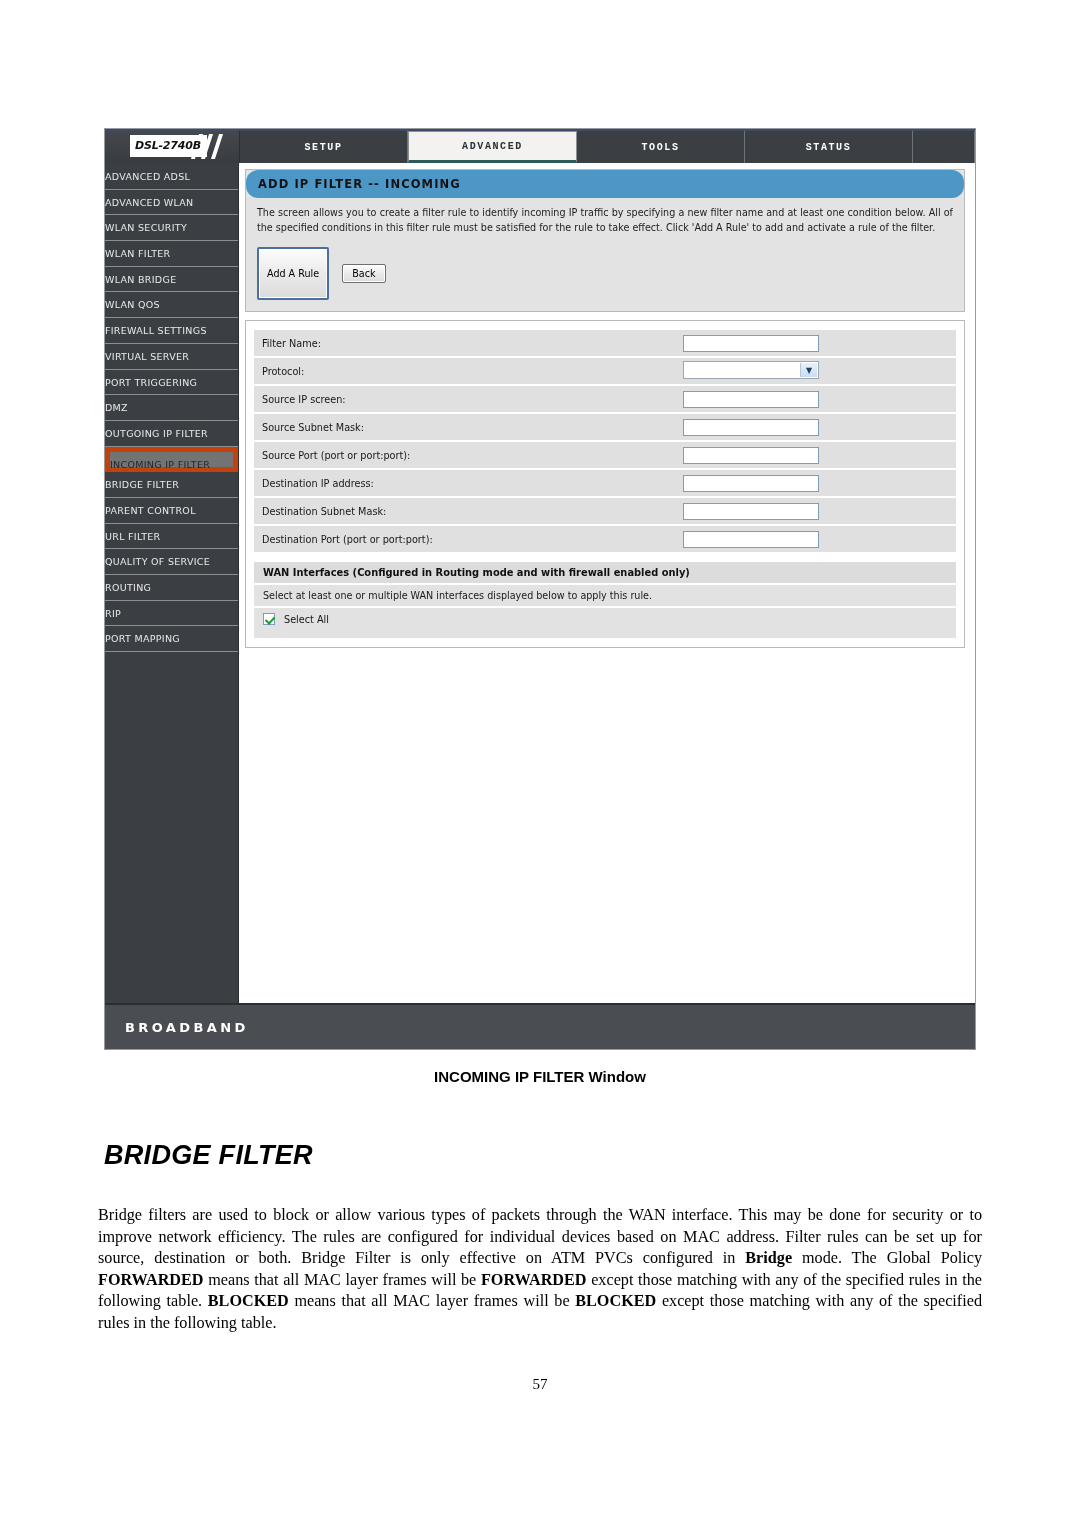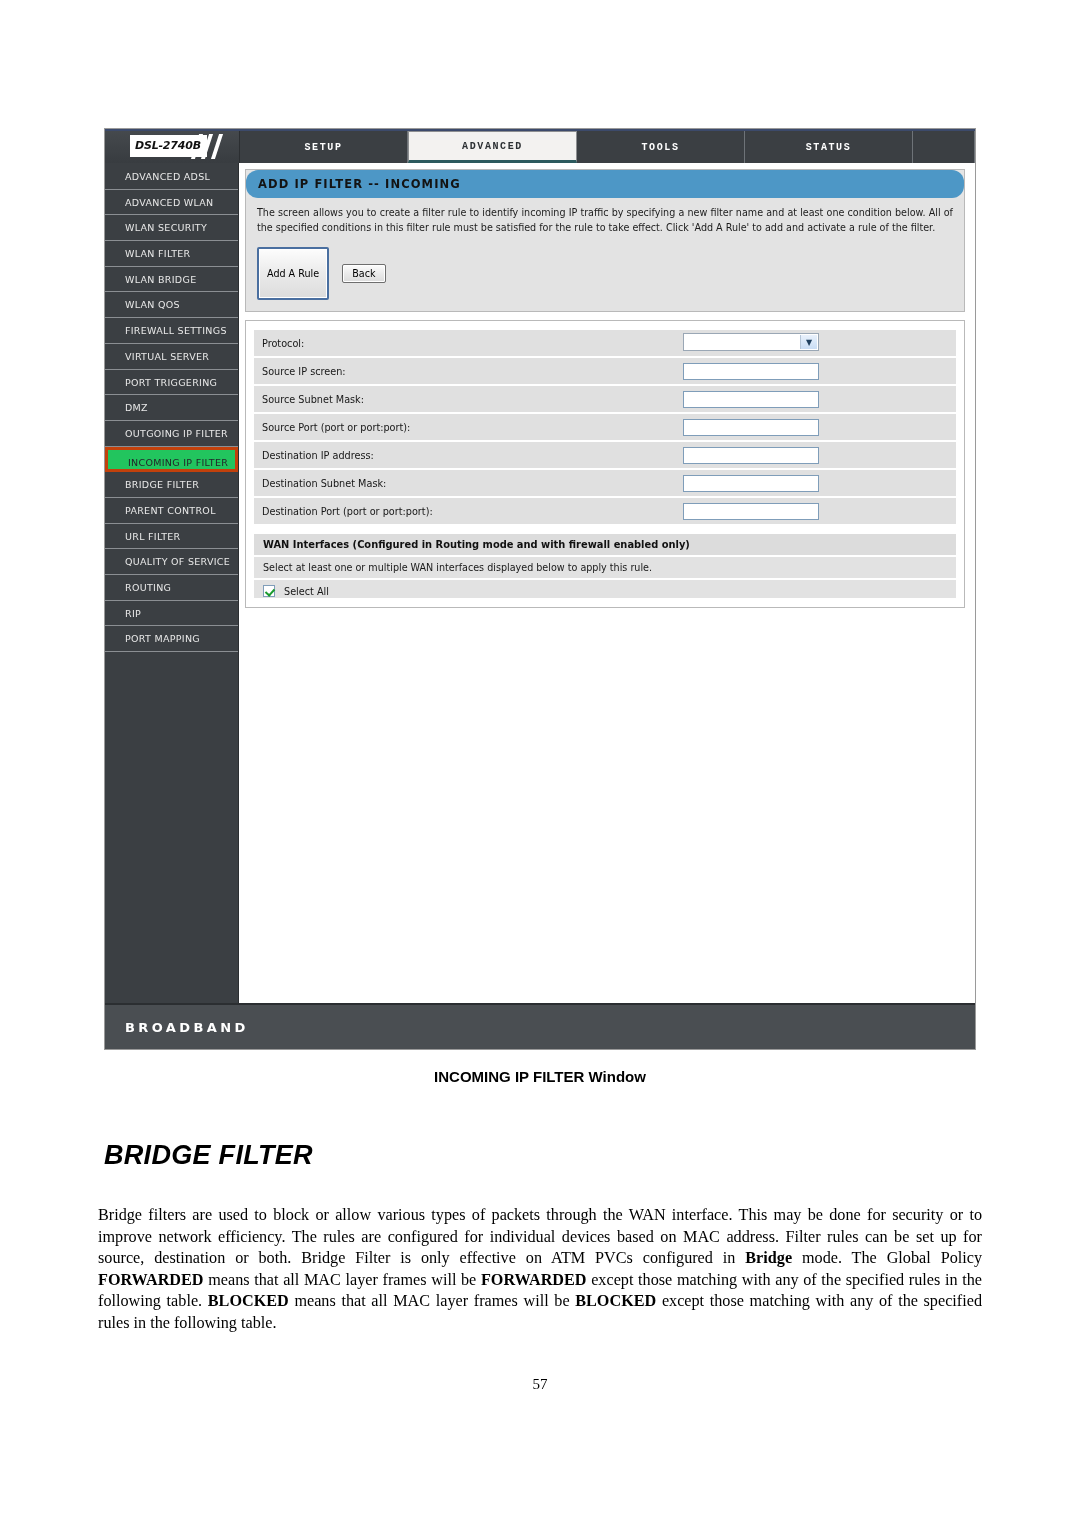--- a/index.html
+++ b/index.html
@@ -120,31 +120,31 @@
     background: #3b3f43;
     border-right: 1px solid #2b2e31;
     box-sizing: border-box;
     padding-top: 1px;
   }
   .side-item {
     height: 25.7px;
     line-height: 25.7px;
     color: #e9e9e9;
     font-size: 9.5px;
-    padding-left: 20px;
+    padding-left: 0;
     letter-spacing: 0.3px;
     border-bottom: 1px solid #8b8f93;
     box-sizing: border-box;
     white-space: nowrap;
     font-family: "DejaVu Sans", sans-serif;
   }
   .side-item.active {
-    background: #22c55e;
+    background: #737373;
     color: #23272a;
-    border: 3px solid #c2410c;
+    border: 5px solid #c2410c;
   }
 
   
   .content {
     position: absolute;
     left: 134px;
     top: 34px;
     right: 0;
     bottom: 46px;
     background: #ffffff;
@@ -271,21 +271,21 @@
   .wan-sub {
     background: #e2e2e2;
     font-size: 9.6px;
     color: #181818;
     padding: 5px 0 5px 9px;
     margin-top: 2px;
     font-family: "DejaVu Sans", sans-serif;
   }
   .wan-check {
     background: #e2e2e2;
-    padding: 5px 0 1px 9px;
+    padding: 5px 0 13px 9px;
     margin-top: 2px;
     display: flex;
     align-items: center;
     font-family: "DejaVu Sans", sans-serif;
   }
   .cbox {
     width: 12px; height: 12px;
     border: 1px solid #7f9db9;
     background: #ffffff;
     position: relative;
@@ -421,20 +421,26 @@
           <span class="xpbtn">Back</span>
         </div>
       </div>
     </div>
 
     <div class="rule-panel">
       <div class="rule-body">
 
         <table class="formtable">
           <tbody>
+              <tr>
+            <td class="lbl">Filter Name:</td>
+            <td class="fld">
+              <input class="txt" type="text" value="" style="">
+            </td>
+          </tr>
           <tr>
             <td class="lbl">Protocol:</td>
             <td class="fld">
               <span class="selwrap">
                 <span class="selarrow">▼</span>
               </span>
             </td>
           </tr>
           <tr>
             <td class="lbl">Source IP screen:</td>

